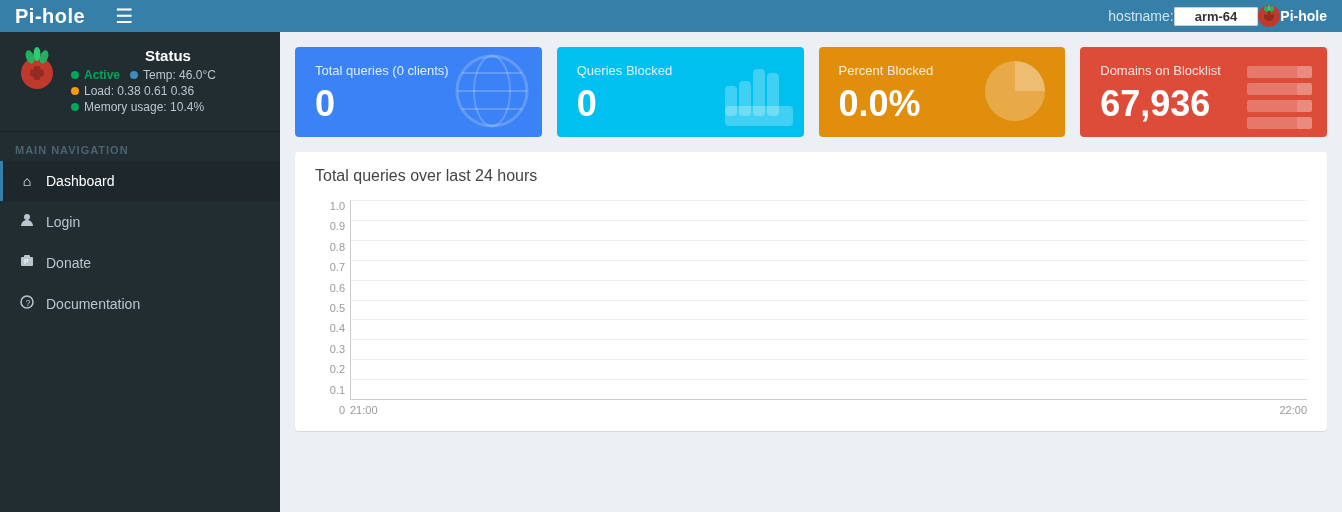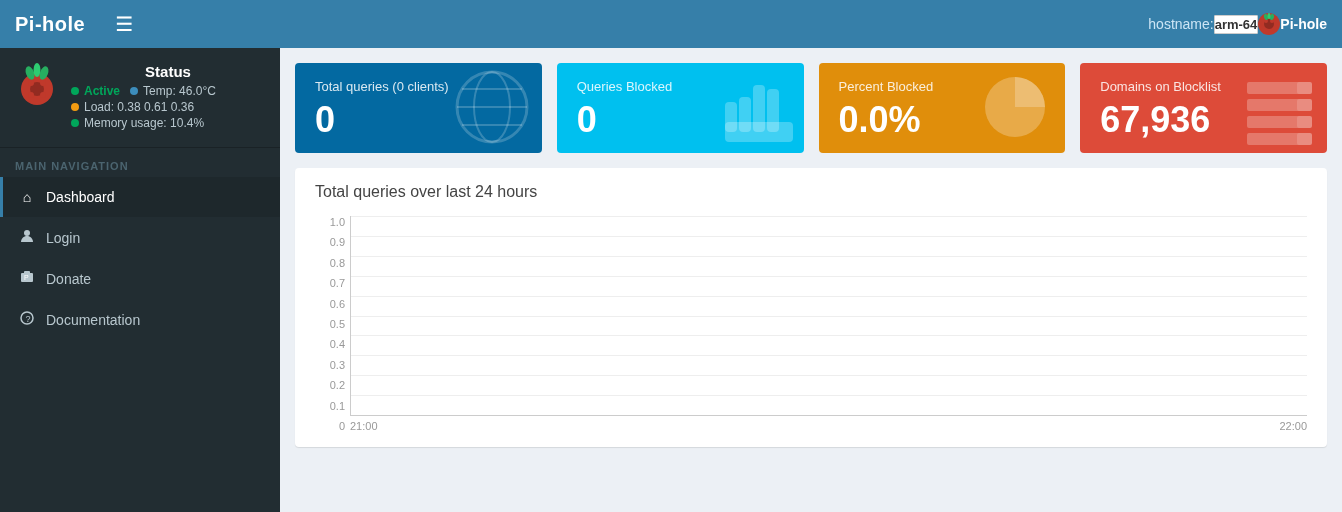--- a/index.html
+++ b/index.html
@@ -1,21 +1,21 @@
 <!DOCTYPE html>
 <html><head>
   <meta charset="utf-8">
   <style>
     * { box-sizing: border-box; margin: 0; padding: 0; }
     body { font-family: 'Source Sans Pro', 'Helvetica Neue', Helvetica, Arial, sans-serif; background: #d2d6de; min-height: 512px; display: flex; flex-direction: column; }
 
     
     .navbar {
       background: #367fa9;
-      height: 48px;
+      height: 32px;
       display: flex;
       align-items: center;
       justify-content: space-between;
       padding: 0 15px;
       flex-shrink: 0;
     }
     .navbar-brand {
       color: #fff;
       font-size: 20px;
       font-weight: 600;
@@ -32,21 +32,21 @@
       align-items: center;
       color: #fff;
       font-size: 14px;
     }
     .hostname-label { color: #cce5f5; }
     .hostname-badge {
       background: #fff;
       color: #333;
       border: 1px solid #ccc;
       border-radius: 1px;
-      padding: 1px 0;
+      padding: 1px 20px;
       font-size: 13px;
       font-weight: 600;
     }
     .navbar-pihole-name { color: #fff; font-weight: 600; }
 
     
     .wrapper { display: flex; flex: 1; }
 
     
     .sidebar {
@@ -136,21 +136,21 @@
     .stat-card {
       border-radius: 4px;
       padding: 15px 20px;
       display: flex;
       align-items: center;
       justify-content: space-between;
       min-height: 90px;
       position: relative;
       overflow: hidden;
     }
-    .stat-card-green { background: #0369a1; }
+    .stat-card-green { background: #3b82f6; }
     .stat-card-cyan { background: #00c0ef; }
     .stat-card-orange { background: #e08e0b; }
     .stat-card-red { background: #dd4b39; }
 
     .stat-card-content { z-index: 1; }
     .stat-card-label {
       color: rgba(255,255,255,0.85);
       font-size: 13px;
       margin-bottom: 8px;
       font-weight: 500;

